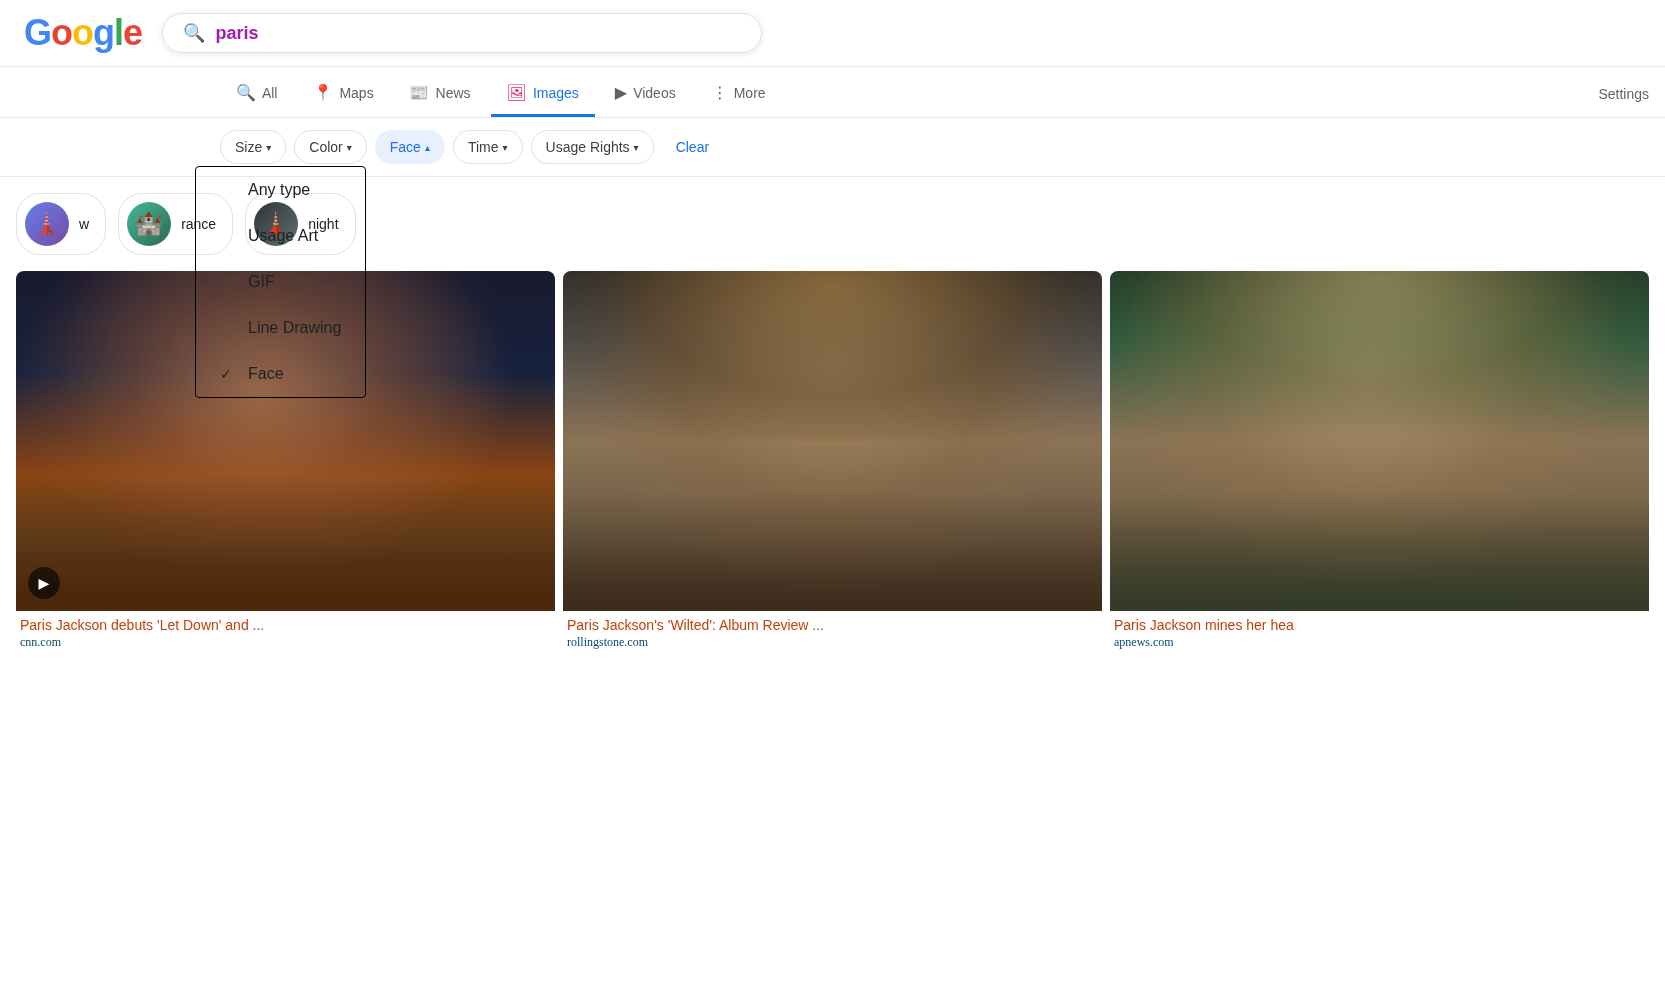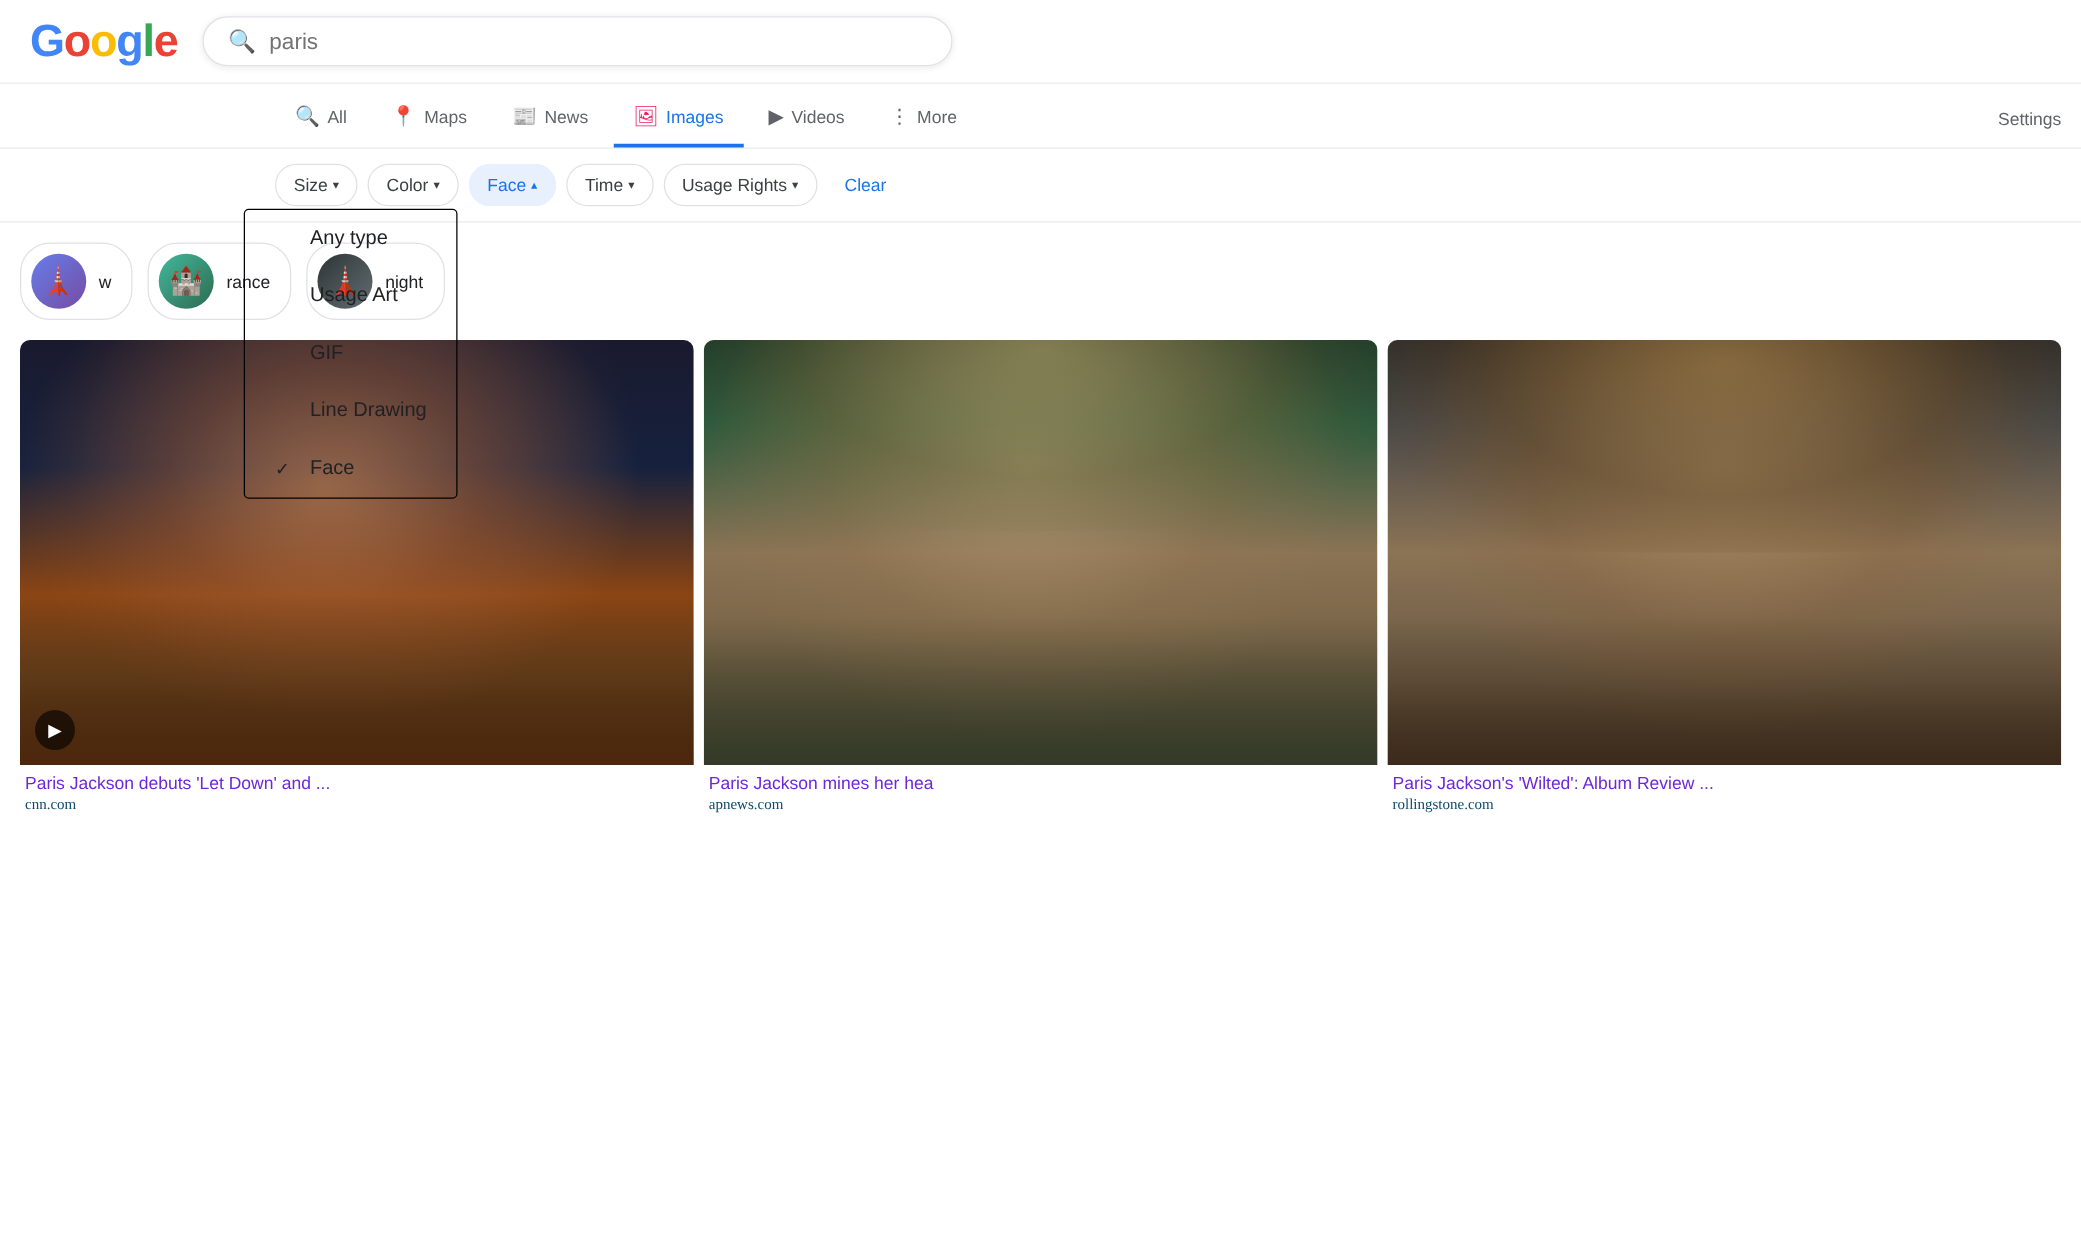--- a/index.html
+++ b/index.html
@@ -9,21 +9,21 @@
     .header { display: flex; align-items: center; padding: 12px 24px; border-bottom: 1px solid #e8eaed; gap: 20px; }
     .google-logo { font-size: 36px; font-weight: bold; letter-spacing: -1px; cursor: pointer; text-align: right; }
     .google-logo .g-blue { color: #4285F4; }
     .google-logo .g-red { color: #EA4335; }
     .google-logo .g-yellow { color: #FBBC05; }
     .google-logo .g-blue2 { color: #4285F4; }
     .google-logo .g-green { color: #34A853; }
     .google-logo .g-red2 { color: #EA4335; }
 
     .search-bar { display: flex; align-items: center; border: 1px solid #dfe1e5; border-radius: 24px; padding: 8px 20px; width: 600px; gap: 10px; box-shadow: 0 1px 6px rgba(32,33,36,.1); }
-    .search-bar input { border: none; outline: none; font-size: 18px; color: #737373; width: 100%; }
+    .search-bar input { border: none; outline: none; font-size: 18px; color: #a21caf; width: 100%; font-weight: bold; }
 
     
     .nav-tabs { display: flex; align-items: center; padding: 4px 0 0 220px; border-bottom: 1px solid #e8eaed; gap: 4px; }
     .nav-tab { display: flex; align-items: center; gap: 6px; padding: 12px 16px; font-size: 14px; color: #5f6368; cursor: pointer; border-bottom: 3px solid transparent; text-decoration: none; }
     .nav-tab.active { color: #1a73e8; border-bottom: 3px solid #1a73e8; }
     .nav-tab .icon { font-size: 16px; }
 
     
     .filter-bar { display: flex; align-items: center; padding: 12px 0 12px 220px; gap: 8px; position: relative; border-bottom: 1px solid #e8eaed; }
     .filter-btn { display: flex; align-items: center; gap: 4px; padding: 8px 14px; border: 1px solid #dfe1e5; border-radius: 20px; font-size: 14px; color: #3c4043; cursor: pointer; background: #fff; }
@@ -45,21 +45,21 @@
     .thumb-france::after { content: '🏰'; position: absolute; top: 50%; left: 50%; transform: translate(-50%,-50%); font-size: 22px; }
     .thumb-disney { background: linear-gradient(135deg, #74b9ff 0%, #0984e3 100%); position: relative; }
     .thumb-disney::after { content: '🏰'; position: absolute; top: 50%; left: 50%; transform: translate(-50%,-50%); font-size: 22px; }
     .thumb-night { background: linear-gradient(135deg, #2d3436 0%, #636e72 100%); position: relative; }
     .thumb-night::after { content: '🗼'; position: absolute; top: 50%; left: 50%; transform: translate(-50%,-50%); font-size: 22px; }
 
     
     .image-grid { display: flex; gap: 8px; padding: 0 16px; }
     .image-col { flex: 1; display: flex; flex-direction: column; gap: 8px; }
     .image-card { position: relative; border-radius: 8px; overflow: hidden; cursor: pointer; }
-    .image-caption { padding: 6px 4px 2px; font-size: 14px; color: #6d28d9; }
+    .image-caption { padding: 6px 4px 2px; font-size: 14px; color: #c2410c; }
     .image-source { font-size: 12px; color: #0c4a6e; padding: 0 4px 8px; font-family: Liberation Serif, serif; }
 
     
     .fake-img { width: 100%; aspect-ratio: 3/4; position: relative; overflow: hidden; }
     .img-paris1 { background: linear-gradient(180deg, #1a1a2e 0%, #16213e 30%, #8b4513 60%, #654321 80%, #3d2314 100%); height: 340px; }
     .img-paris2 { background: linear-gradient(180deg, #2c2c2c 0%, #4a4a4a 20%, #8b7355 50%, #6b5a45 80%, #3d3228 100%); height: 340px; }
     .img-paris3 { background: linear-gradient(180deg, #1a3a2a 0%, #2d5a3d 20%, #8b7355 50%, #7a6548 70%, #4a3828 100%); height: 340px; }
     .play-btn { position: absolute; bottom: 12px; left: 12px; width: 32px; height: 32px; background: rgba(0,0,0,0.6); border-radius: 50%; display: flex; align-items: center; justify-content: center; color: white; font-size: 14px; }
 
     
@@ -182,40 +182,40 @@
     <div class="image-card">
       <div class="fake-img img-paris1">
         <div class="face-overlay1"></div>
 
         <div style="position:absolute;inset:0;background:radial-gradient(ellipse at 45% 35%, rgba(200,130,80,0.6) 0%, rgba(160,90,50,0.4) 30%, transparent 60%);"></div>
         <div style="position:absolute;bottom:0;left:0;right:0;height:40%;background:linear-gradient(0deg,rgba(80,40,10,0.8) 0%,transparent 100%);"></div>
         <div class="play-btn">▶</div>
       </div>
       <div class="image-caption">Paris Jackson debuts 'Let Down' and ...</div>
       <div class="image-source">cnn.com</div>
+    </div>
+  </div>
+
+  <div class="image-col">
+    <div class="image-card">
+      <div class="fake-img img-paris2">
+        <div style="position:absolute;inset:0;background:radial-gradient(ellipse at 50% 30%, rgba(190,155,110,0.5) 0%, rgba(140,100,60,0.3) 40%, transparent 65%);"></div>
+        <div style="position:absolute;bottom:0;left:0;right:0;height:35%;background:linear-gradient(0deg,rgba(60,40,20,0.7) 0%,transparent 100%);"></div>
+
+        <div style="position:absolute;top:0;left:0;right:0;height:50%;background:radial-gradient(ellipse at 50% 10%, rgba(160,120,60,0.6) 0%, rgba(100,70,30,0.4) 50%, transparent 80%);"></div>
+      </div>
+      <div class="image-caption">Paris Jackson's 'Wilted': Album Review ...</div>
+      <div class="image-source">rollingstone.com</div>
     </div>
   </div>
 
   <div class="image-col">
     <div class="image-card">
       <div class="fake-img img-paris3">
         <div style="position:absolute;inset:0;background:radial-gradient(ellipse at 48% 30%, rgba(200,170,130,0.5) 0%, rgba(150,120,80,0.3) 40%, transparent 65%);"></div>
         <div style="position:absolute;bottom:0;left:0;right:0;height:35%;background:linear-gradient(0deg,rgba(40,60,40,0.7) 0%,transparent 100%);"></div>
         <div style="position:absolute;top:0;left:0;right:0;height:45%;background:radial-gradient(ellipse at 50% 5%, rgba(180,160,100,0.5) 0%, rgba(120,100,50,0.3) 50%, transparent 80%);"></div>
       </div>
       <div class="image-caption">Paris Jackson mines her hea</div>
       <div class="image-source">apnews.com</div>
     </div>
   </div>
-
-  <div class="image-col">
-    <div class="image-card">
-      <div class="fake-img img-paris2">
-        <div style="position:absolute;inset:0;background:radial-gradient(ellipse at 50% 30%, rgba(190,155,110,0.5) 0%, rgba(140,100,60,0.3) 40%, transparent 65%);"></div>
-        <div style="position:absolute;bottom:0;left:0;right:0;height:35%;background:linear-gradient(0deg,rgba(60,40,20,0.7) 0%,transparent 100%);"></div>
-
-        <div style="position:absolute;top:0;left:0;right:0;height:50%;background:radial-gradient(ellipse at 50% 10%, rgba(160,120,60,0.6) 0%, rgba(100,70,30,0.4) 50%, transparent 80%);"></div>
-      </div>
-      <div class="image-caption">Paris Jackson's 'Wilted': Album Review ...</div>
-      <div class="image-source">rollingstone.com</div>
-    </div>
-  </div>
 </div>
 
 </body></html>

